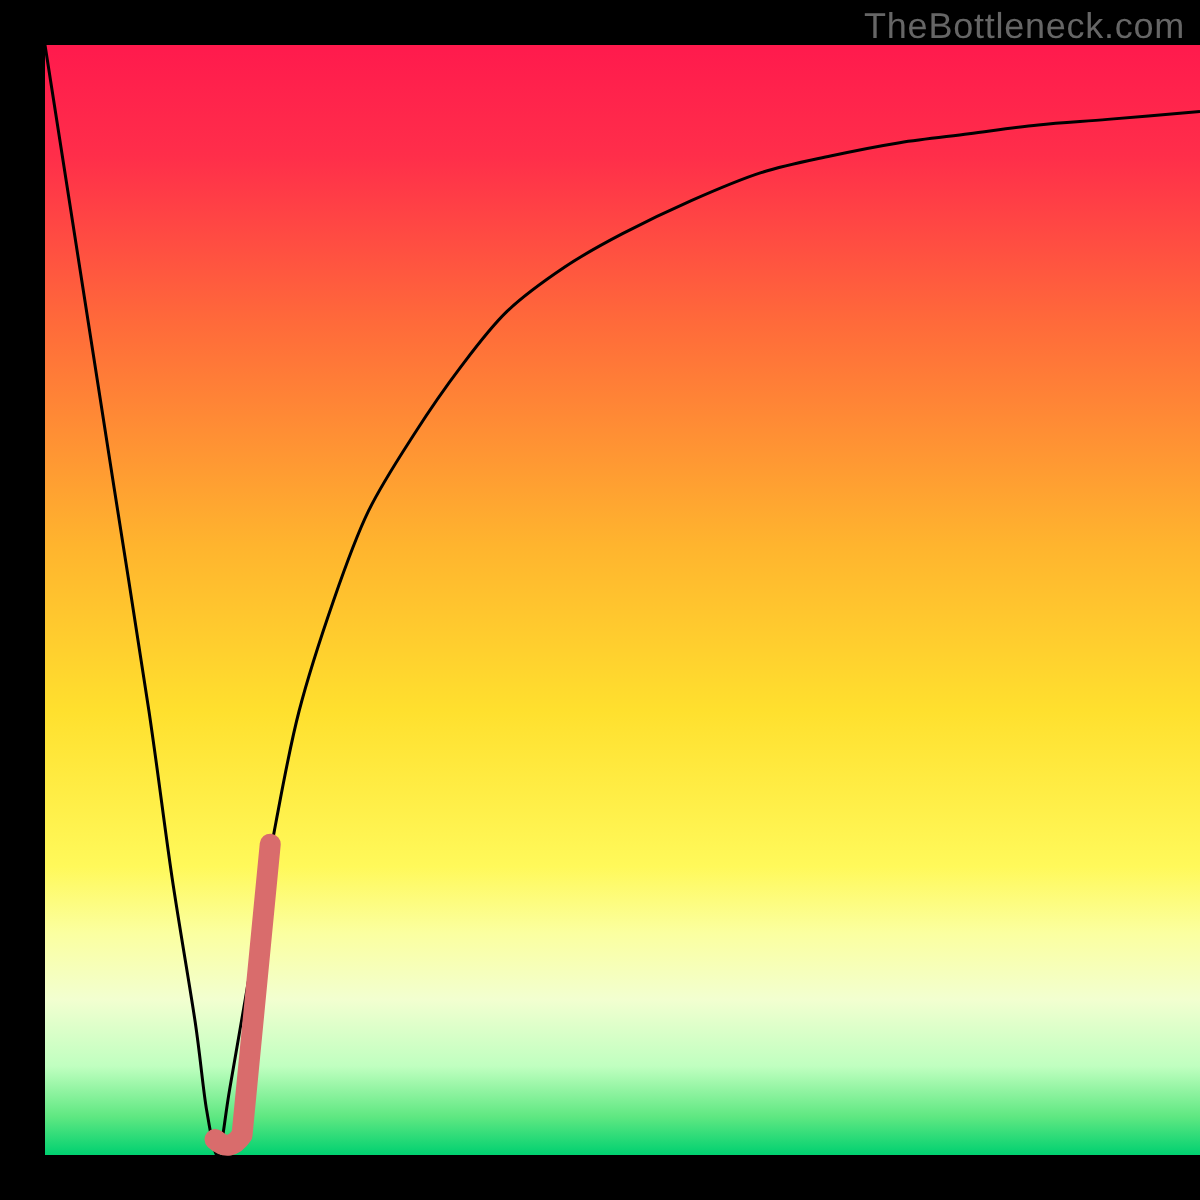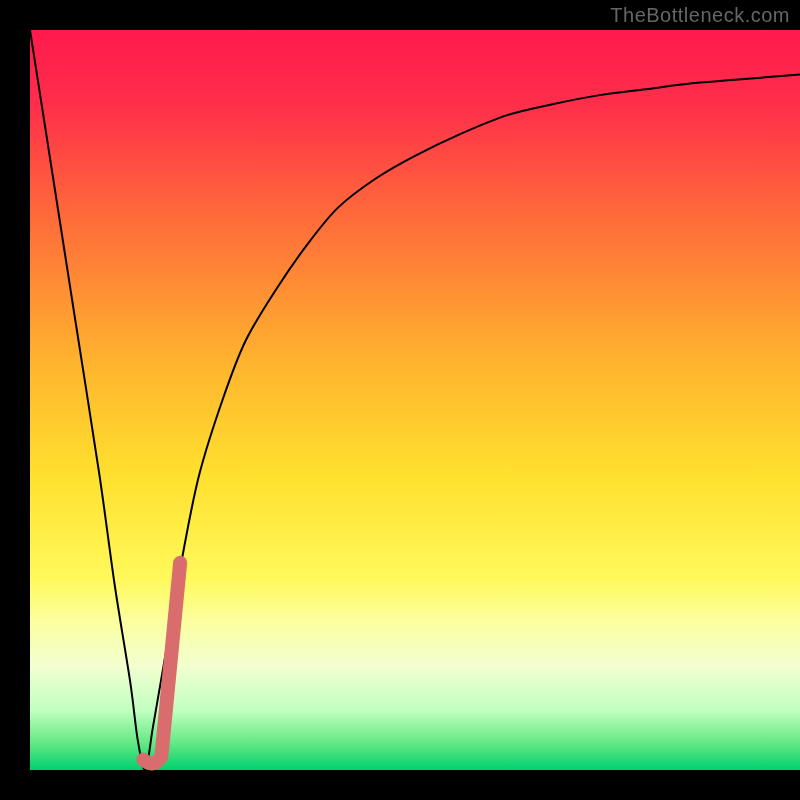--- a/index.html
+++ b/index.html
@@ -14,21 +14,21 @@
     position: relative;
     width: 800px;
     height: 800px;
     background: #000;
   }
   .watermark {
     position: absolute;
     top: 4px;
     right: 10px;
     font-family: Arial, sans-serif;
-    font-size: 20px;
+    font-size: 24px;
     font-weight: 400;
     color: #666666;
     letter-spacing: 0.5px;
     z-index: 50;
   }
   svg {
     display: block;
   }
 </style>
 </head>

